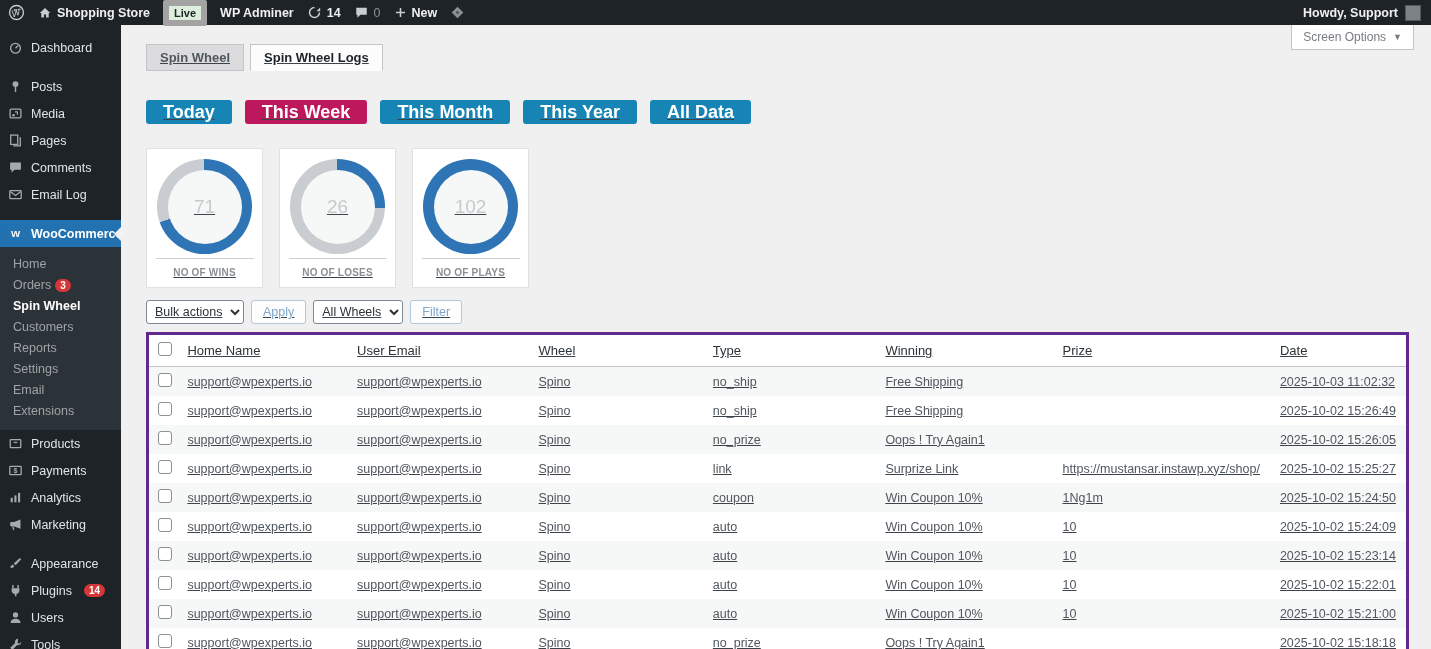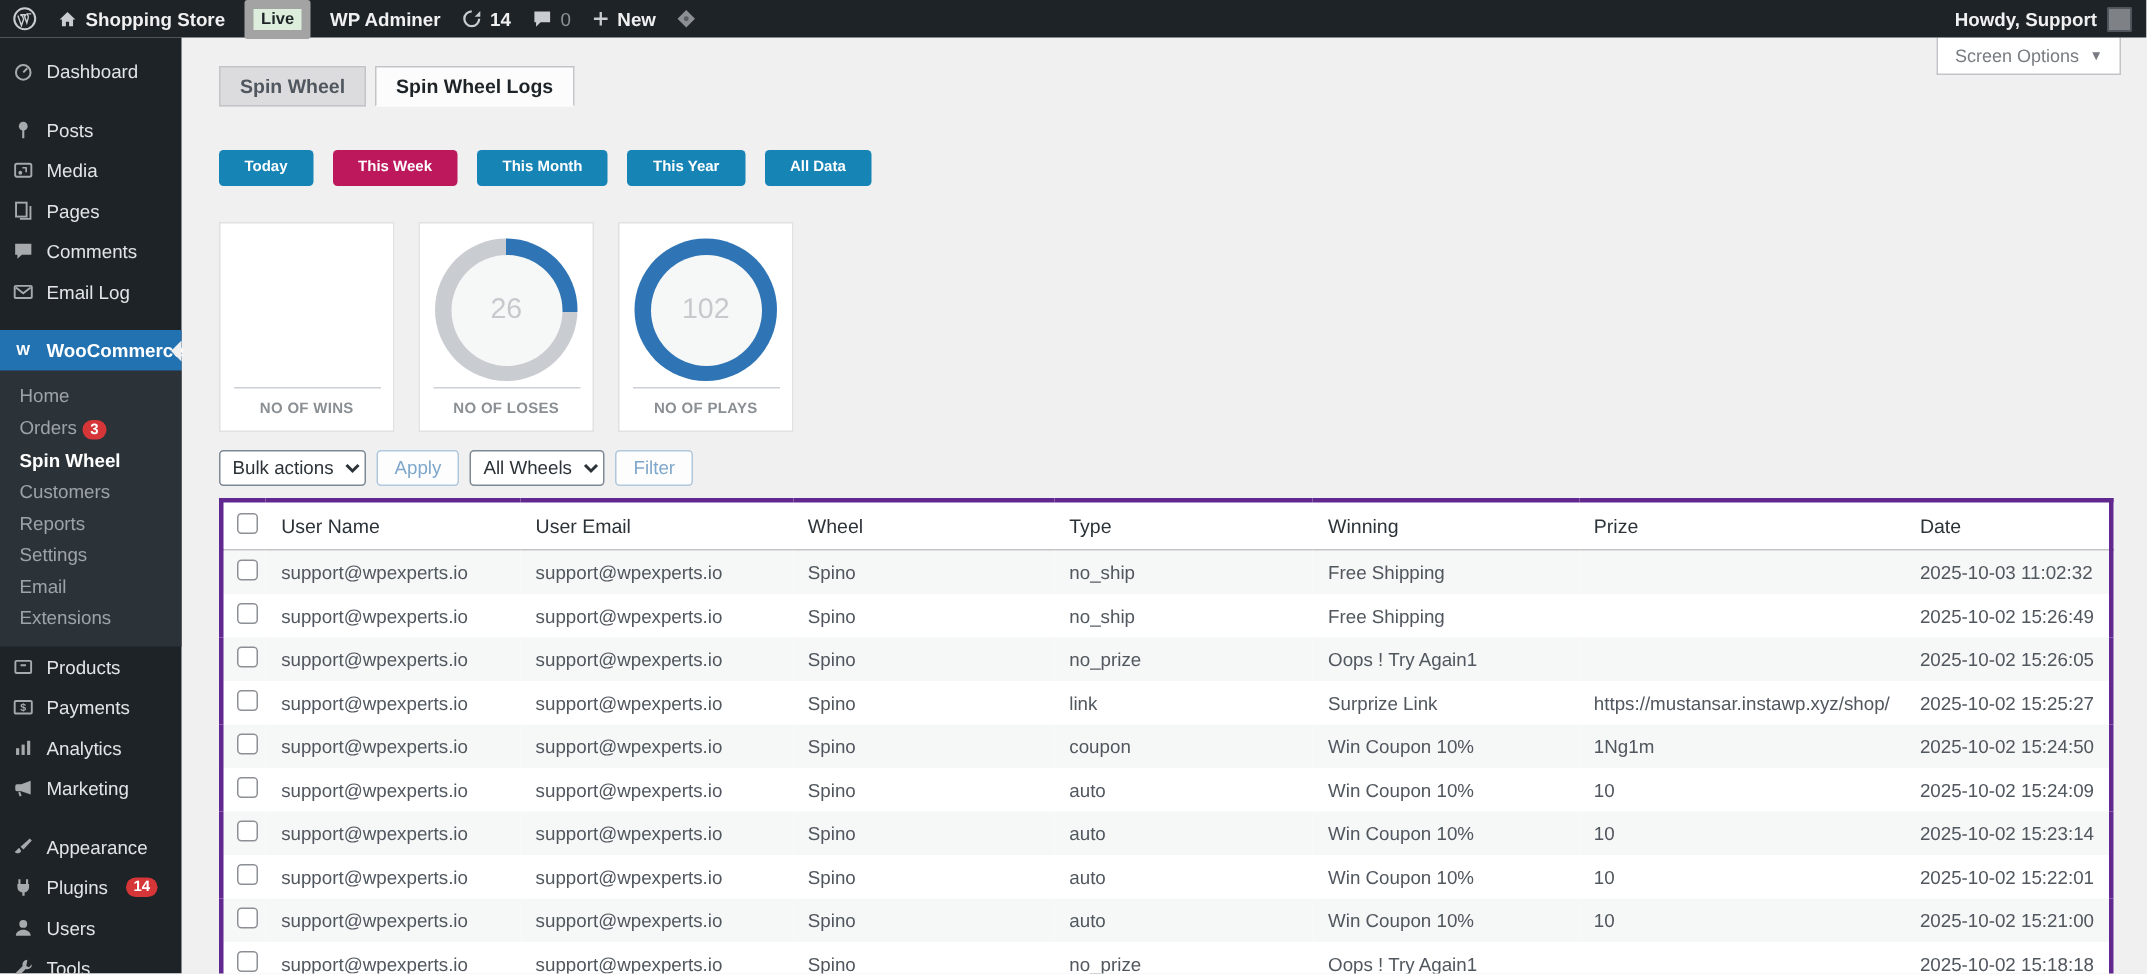--- a/index.html
+++ b/index.html
@@ -46,38 +46,38 @@
   }
   .submenu { background:#2c3338; padding:7px 0 8px; }
   .submenu-item { display:block; padding:4px 10px 4px 13px; color:#9ea3a8; line-height:13px; cursor:pointer; }
   .submenu-item.active { color:#fff; font-weight:bold; }
   .wp-badge {
     background:#d63638; color:#fff; border-radius:9px; font-size:10px; font-weight:bold;
     padding:1px 5px; margin-left:4px; display:inline-block; line-height:11px;
   }
 
   
-  .content { margin-left:121px; padding:0 22px 0 25px; position:relative; height:624px; }
+  .content { margin-left:121px; padding:0 22px 0 25px; position:relative; height:624px;text-decoration:underline; }
   .screen-options {
     position:absolute; top:0; right:17px; background:#fff; border:1px solid #c3c4c7; border-top:none;
     padding:5px 11px; font-size:12px; color:#787c82; display:flex; align-items:center; gap:7px; cursor:pointer;
   }
   .so-arrow { font-size:9px; color:#787c82; }
 
   .tabs { padding-top:19px; display:flex; }
   .tab {
     padding:6px 13px; font-size:13px; font-weight:bold; color:#50575e;
     background:#dcdcde; border:1px solid #c3c4c7; margin-right:6px; cursor:pointer; line-height:13px;
   }
   .tab.active { background:#fcfcfc; color:#1d2327; border-bottom-color:#fcfcfc; }
 
   .filters { margin-top:29px; display:flex; gap:13px; }
   .fbtn {
     background:#1784b6; color:#fff; border:none; border-radius:3px; cursor:pointer;
-    font-family:"Liberation Sans",sans-serif; font-size:10px; font-weight:bold; padding:6px 17px; line-height:12px;
+    font-family:"Liberation Sans",sans-serif; font-size:18px; font-weight:bold; padding:6px 17px; line-height:12px;
   }
 
   .cards { margin-top:24px; display:flex; gap:16px; }
   .card {
     width:117px; height:140px; background:#fff; border:1px solid #e0e1e3;
     display:flex; flex-direction:column; align-items:center; padding:10px 0 9px;
   }
   .donut { width:95px; height:95px; border-radius:50%; display:flex; align-items:center; justify-content:center; }
   .donut-inner {
     width:74px; height:74px; border-radius:50%; background:#f6f7f7;
@@ -331,20 +331,23 @@
   <div class="filters" id="filters">
       <button class="fbtn" style="background: rgb(23, 132, 182);">Today</button>
       <button class="fbtn" style="background: #be185d;">This Week</button>
       <button class="fbtn" style="background: rgb(23, 132, 182);">This Month</button>
       <button class="fbtn" style="background: rgb(23, 132, 182);">This Year</button>
       <button class="fbtn" style="background: rgb(23, 132, 182);">All Data</button>
     </div>
 
   <div class="cards" id="cards">
       <div class="card">
+        <div class="donut" style="background: conic-gradient(rgb(47, 117, 181) 0deg, rgb(47, 117, 181) 250.6deg, rgb(201, 204, 209) 250.6deg, rgb(201, 204, 209) 360deg);">
+          <div class="donut-inner">71</div>
+        </div>
         <div class="card-divider"></div>
         <div class="card-label">NO OF WINS</div>
       </div>
       <div class="card">
         <div class="donut" style="background: conic-gradient(rgb(47, 117, 181) 0deg, rgb(47, 117, 181) 91.8deg, rgb(201, 204, 209) 91.8deg, rgb(201, 204, 209) 360deg);">
           <div class="donut-inner">26</div>
         </div>
         <div class="card-divider"></div>
         <div class="card-label">NO OF LOSES</div>
       </div>
@@ -375,21 +378,21 @@
         <col style="width:182px">
         <col style="width:176px">
       <col style="width:174px">
         <col style="width:178px">
         <col style="width:180px">
         <col>
     </colgroup>
     <thead>
         <tr id="thead-row">
       <th class="cb-cell"><span class="cb"></span></th>
-    <th>User Name</th>
+    <th>Home Name</th>
           <th>User Email</th>
           <th>Wheel</th>
           <th>Type</th>
           <th>Winning</th>
           <th>Prize</th>
           <th>Date</th>
         </tr>
       </thead>
     <tbody id="tbody">
         <tr>

